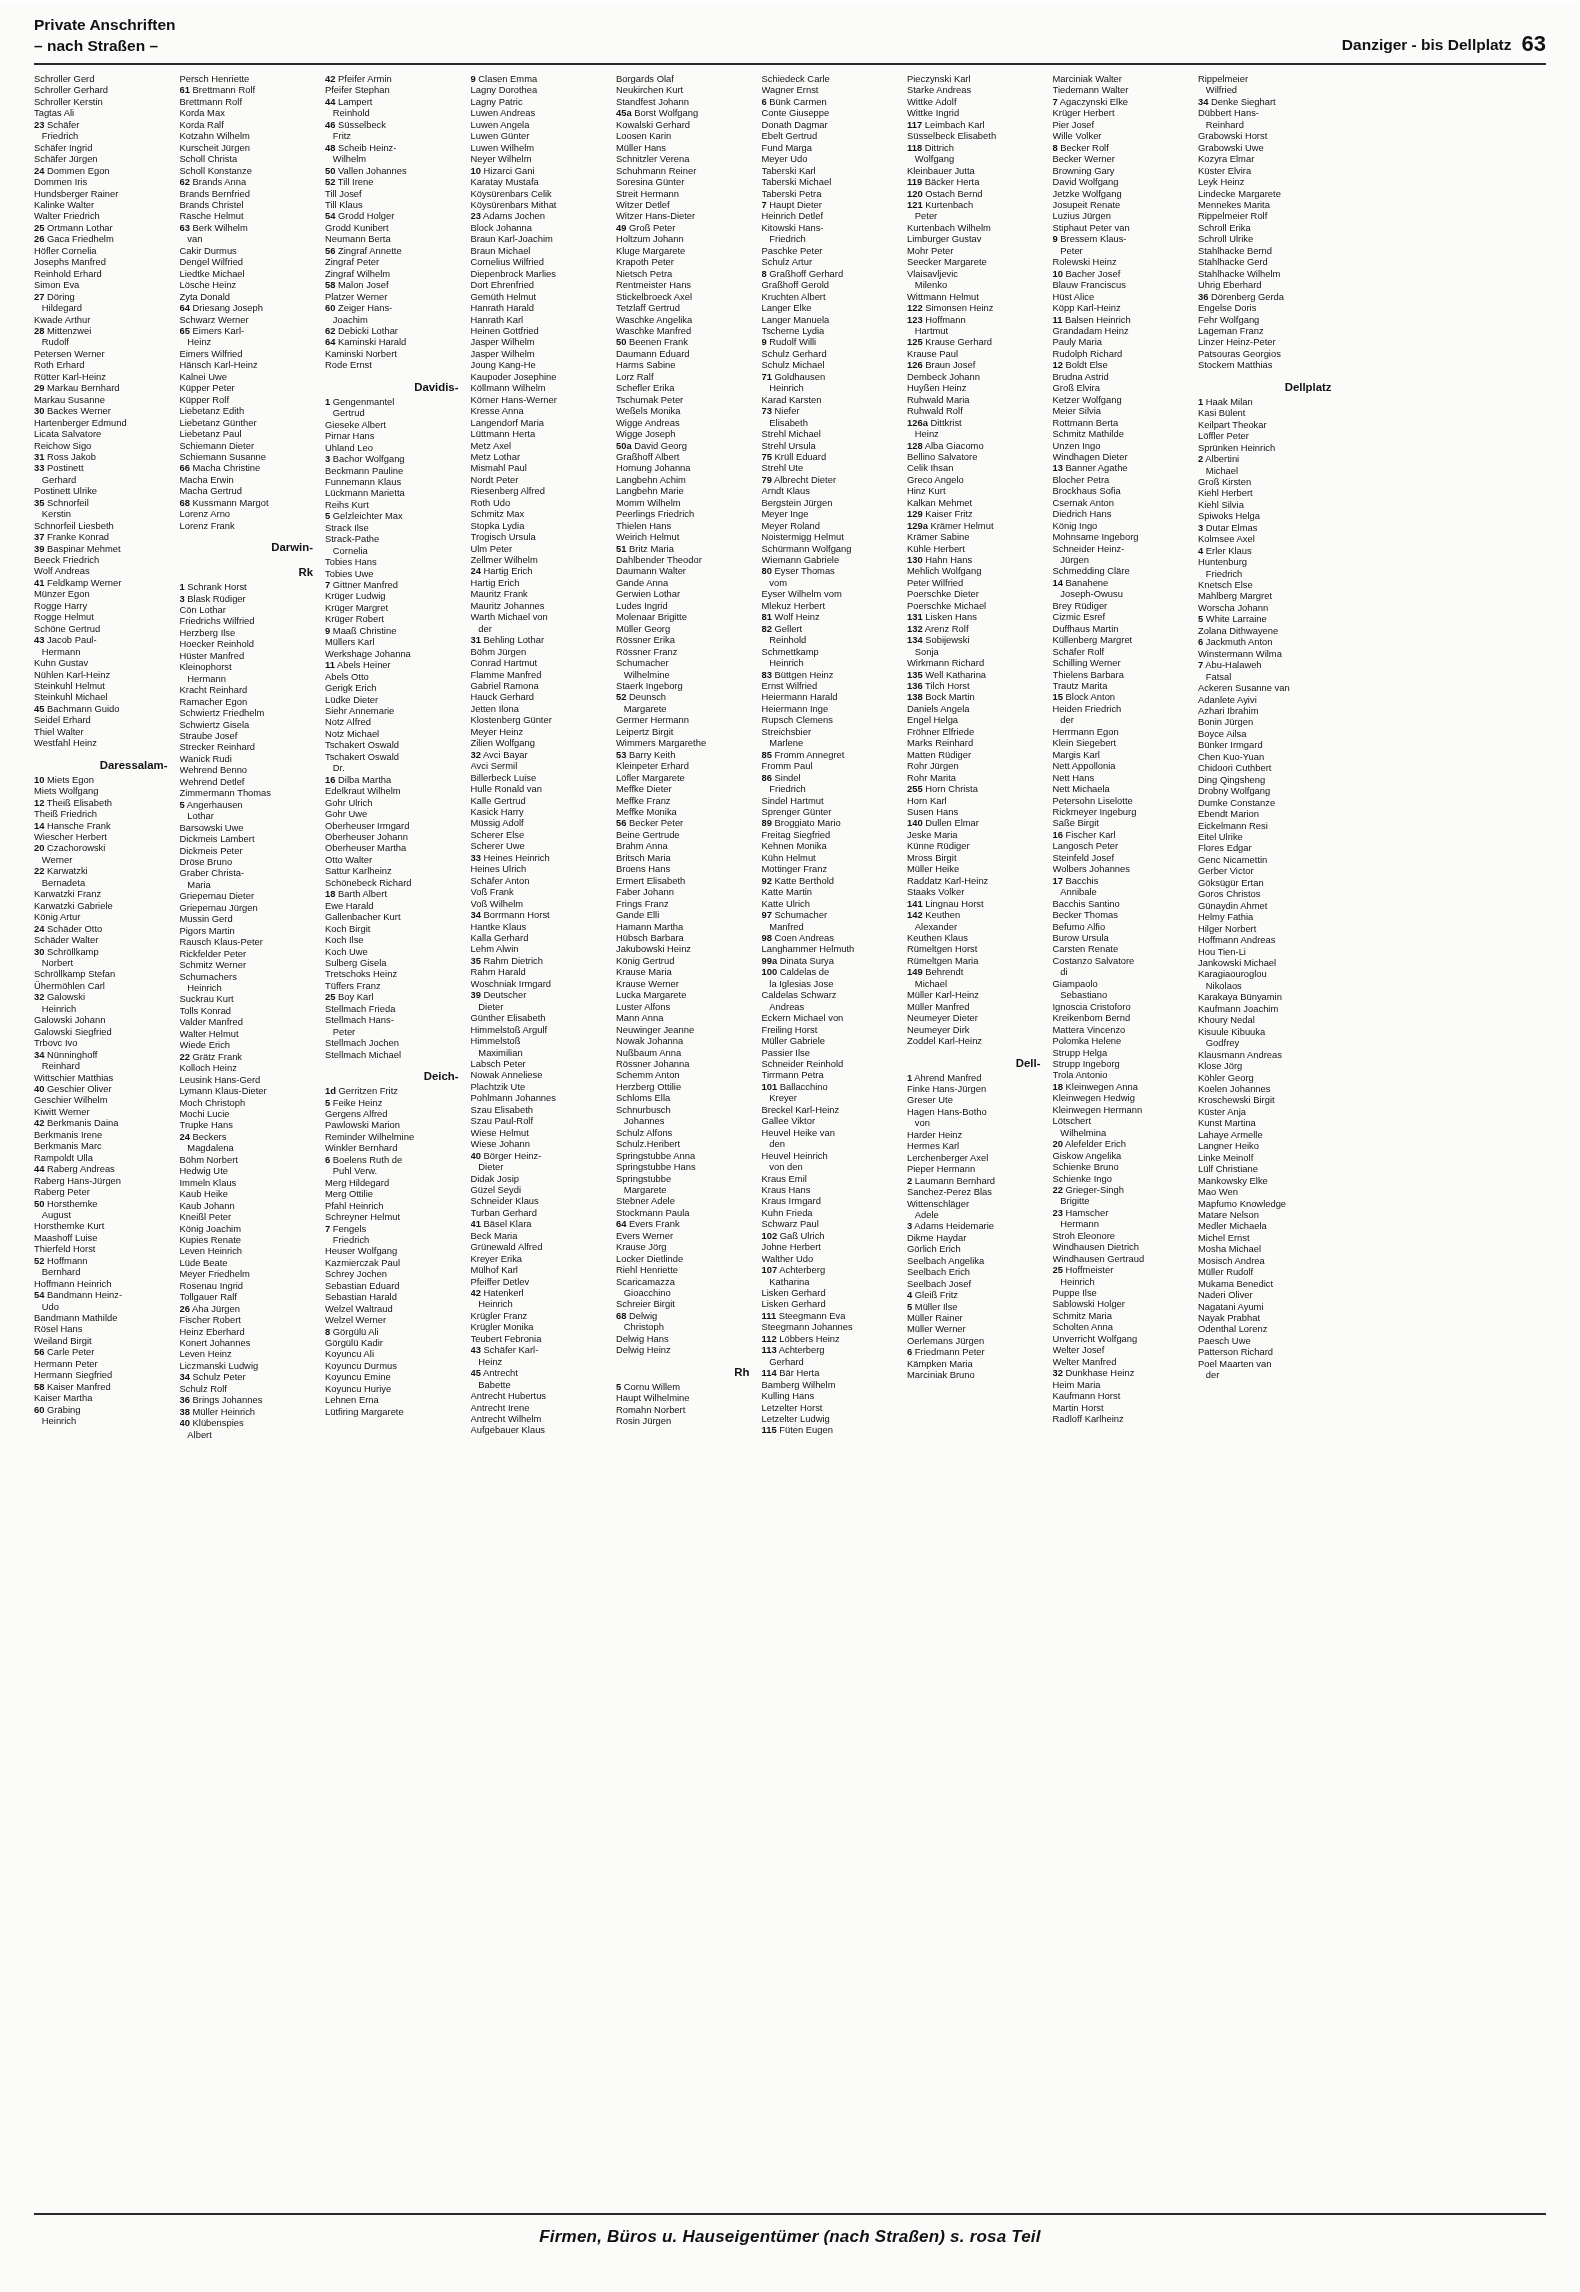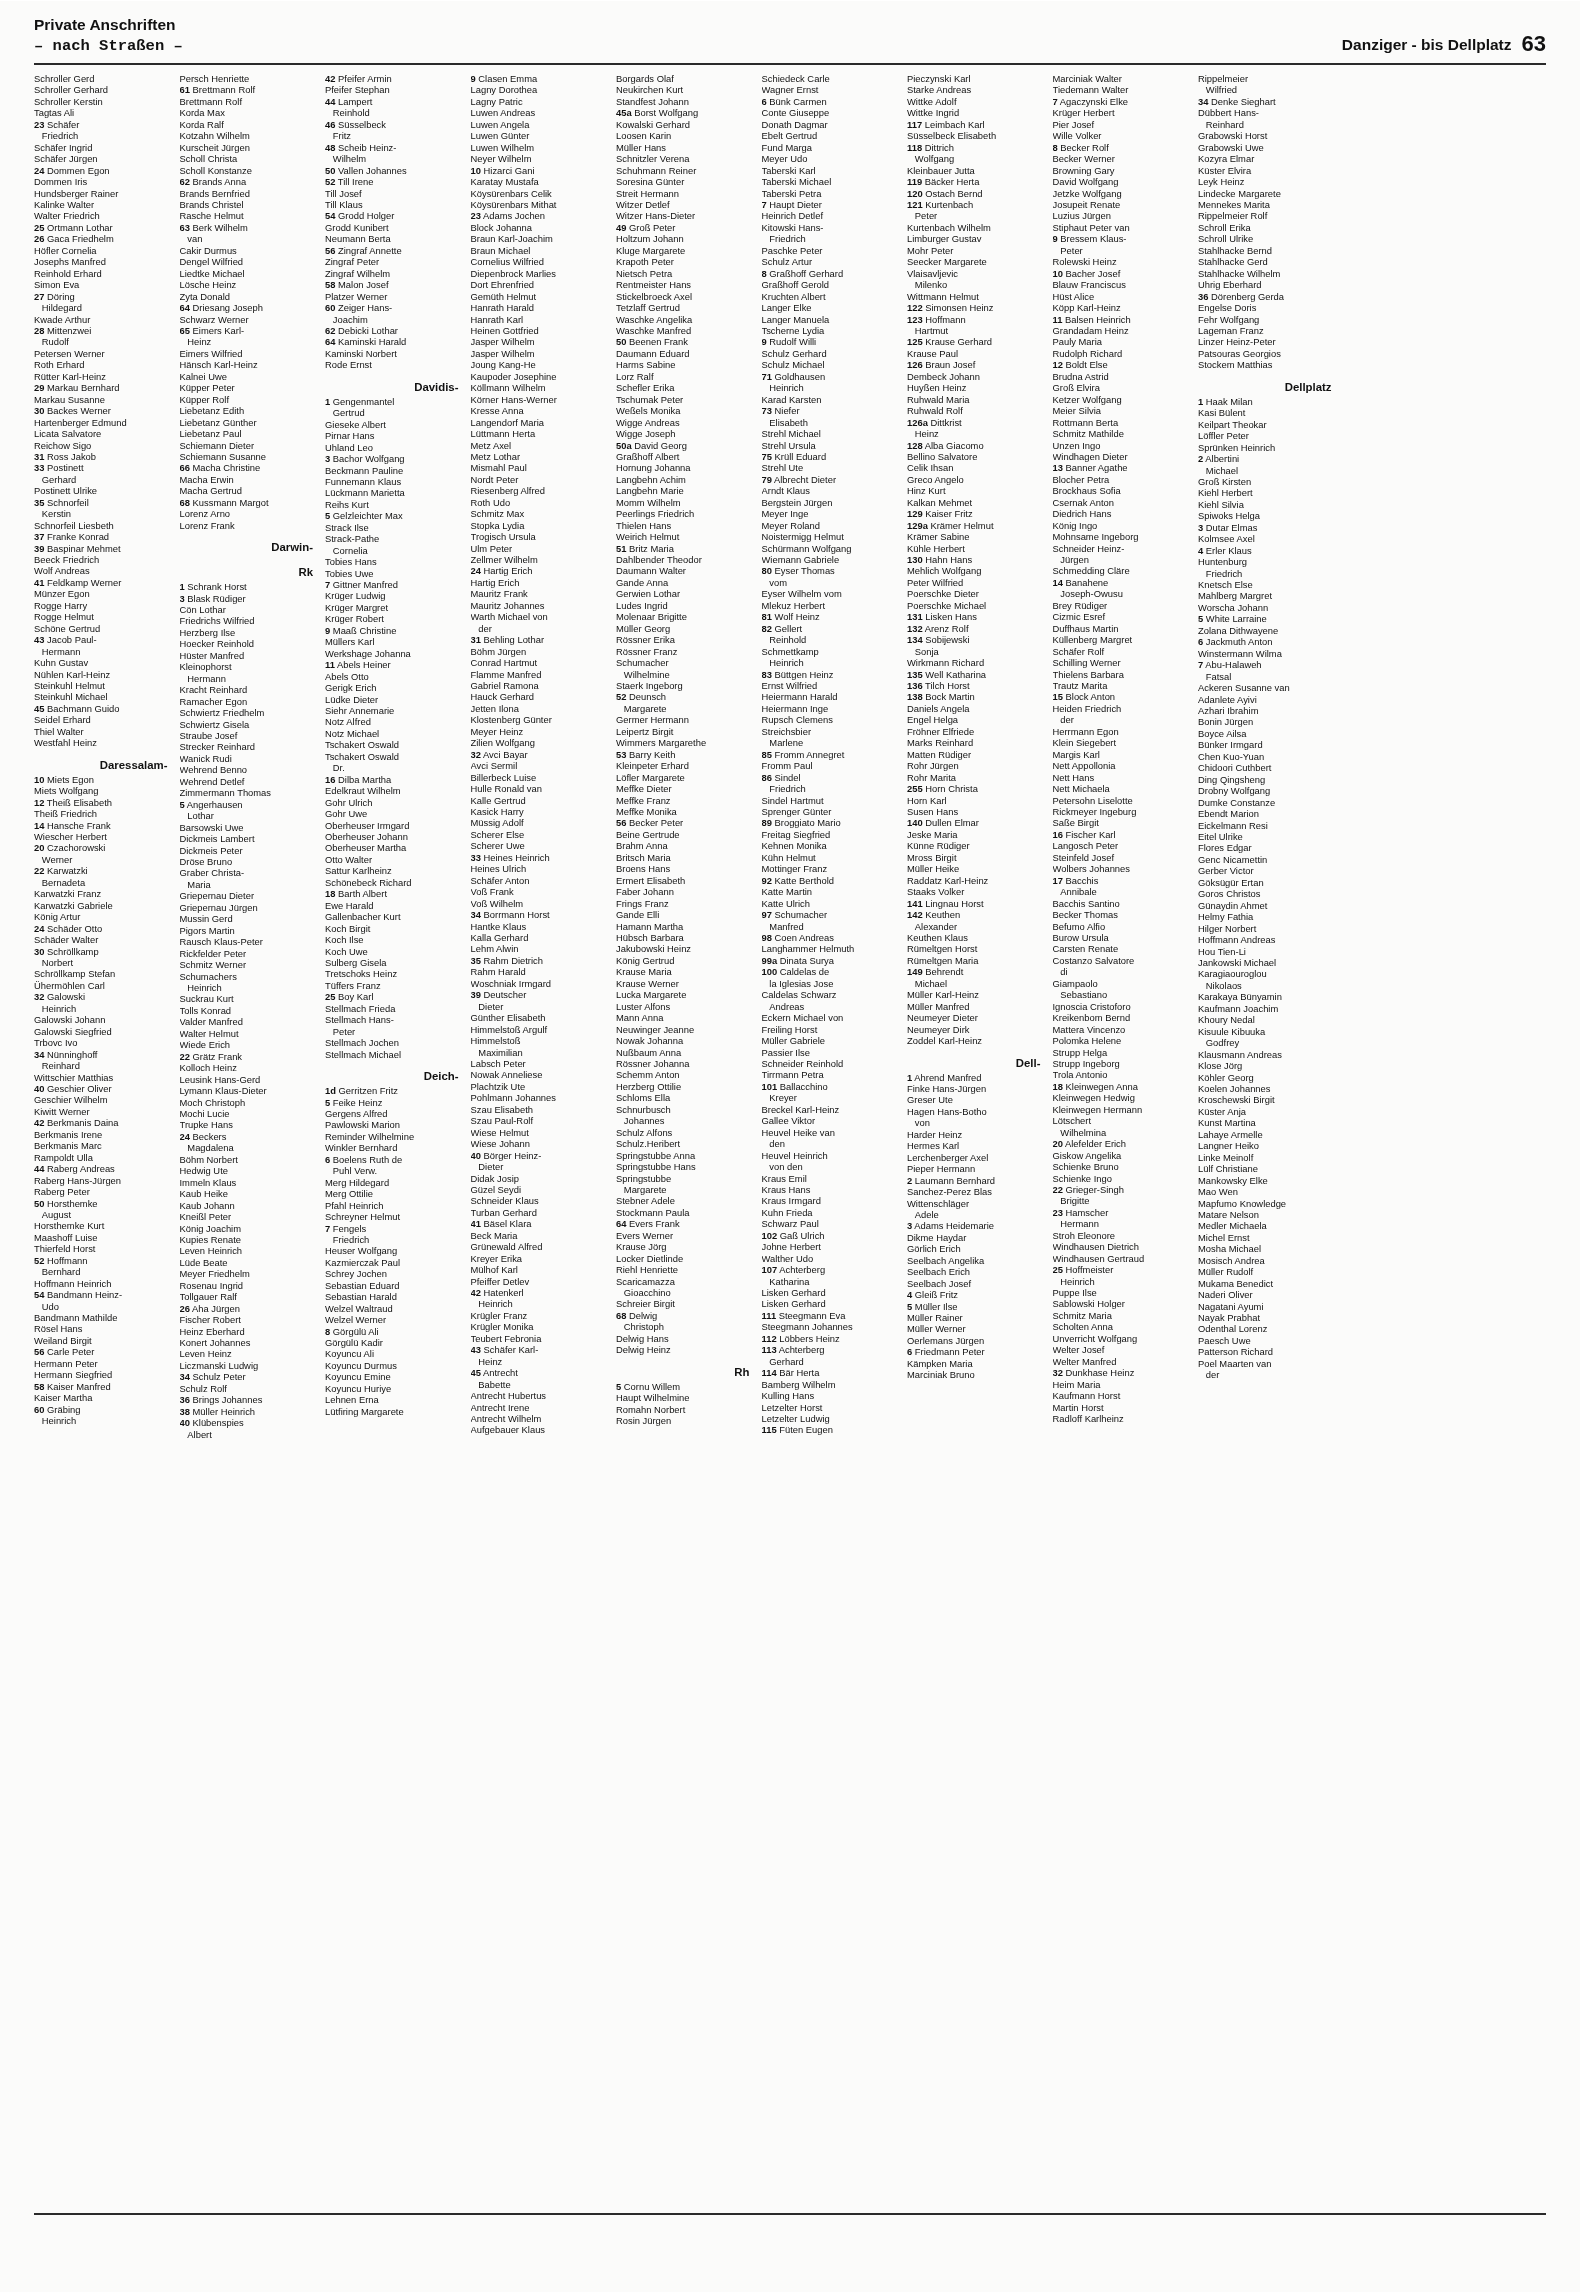--- a/index.html
+++ b/index.html
@@ -29,21 +29,21 @@
     width: 1512px;
     height: 52px;
   }
   .hdr-left {
     position: absolute;
     left: 0; top: 0;
     font-size: 15.5px;
     font-weight: bold;
     line-height: 1.35;
   }
-  .hdr-left .l2 { font-weight: bold; font-family: Liberation Mono, monospace; }
+  .hdr-left .l2 { font-weight: bold; }
   .hdr-right {
     position: absolute;
     right: 0;
     top: 16px;
     font-size: 15.5px;
     font-weight: bold;
     white-space: nowrap;
   }
   .hdr-right .pagenum {
     font-size: 22px;
@@ -1194,14 +1194,15 @@
         <div class="entry">Odenthal Lorenz</div>
         <div class="entry">Paesch Uwe</div>
         <div class="entry">Patterson Richard</div>
         <div class="entry">Poel Maarten van</div>
         <div class="entry">   der</div>
       </div>
     </div>
 
   <div class="rule-bottom"></div>
 
+  <div class="footer">Firmen, Büros u. Hauseigentümer (nach Straßen) s. rosa Teil</div>
 
 </div>
 
 </body></html>

